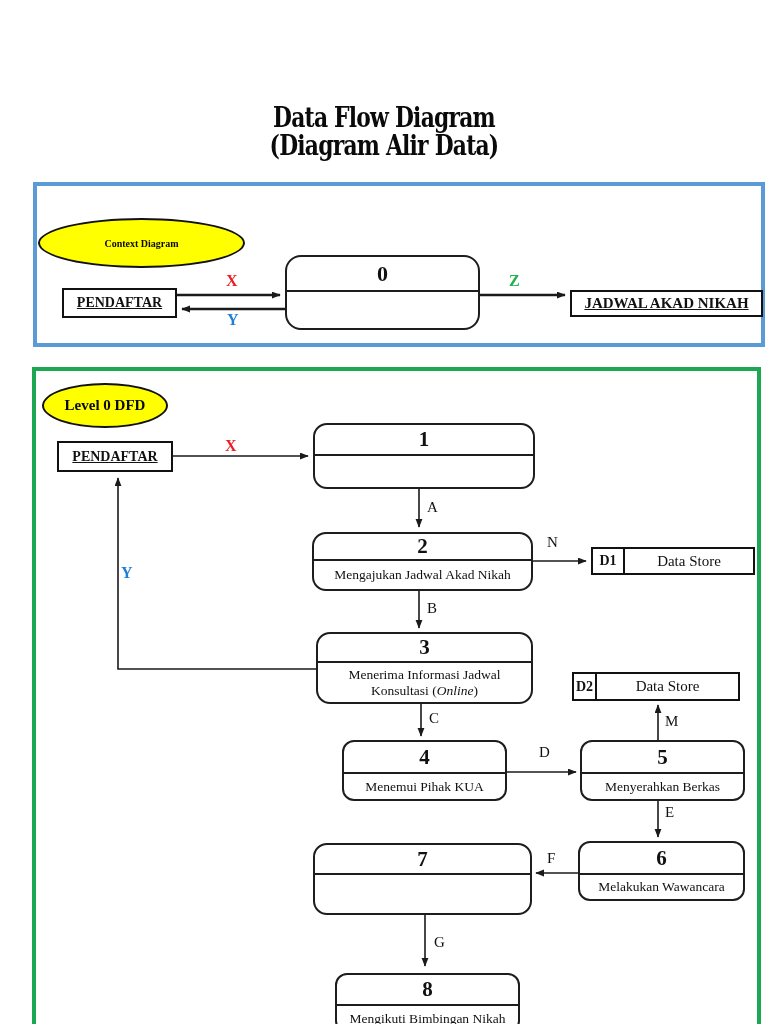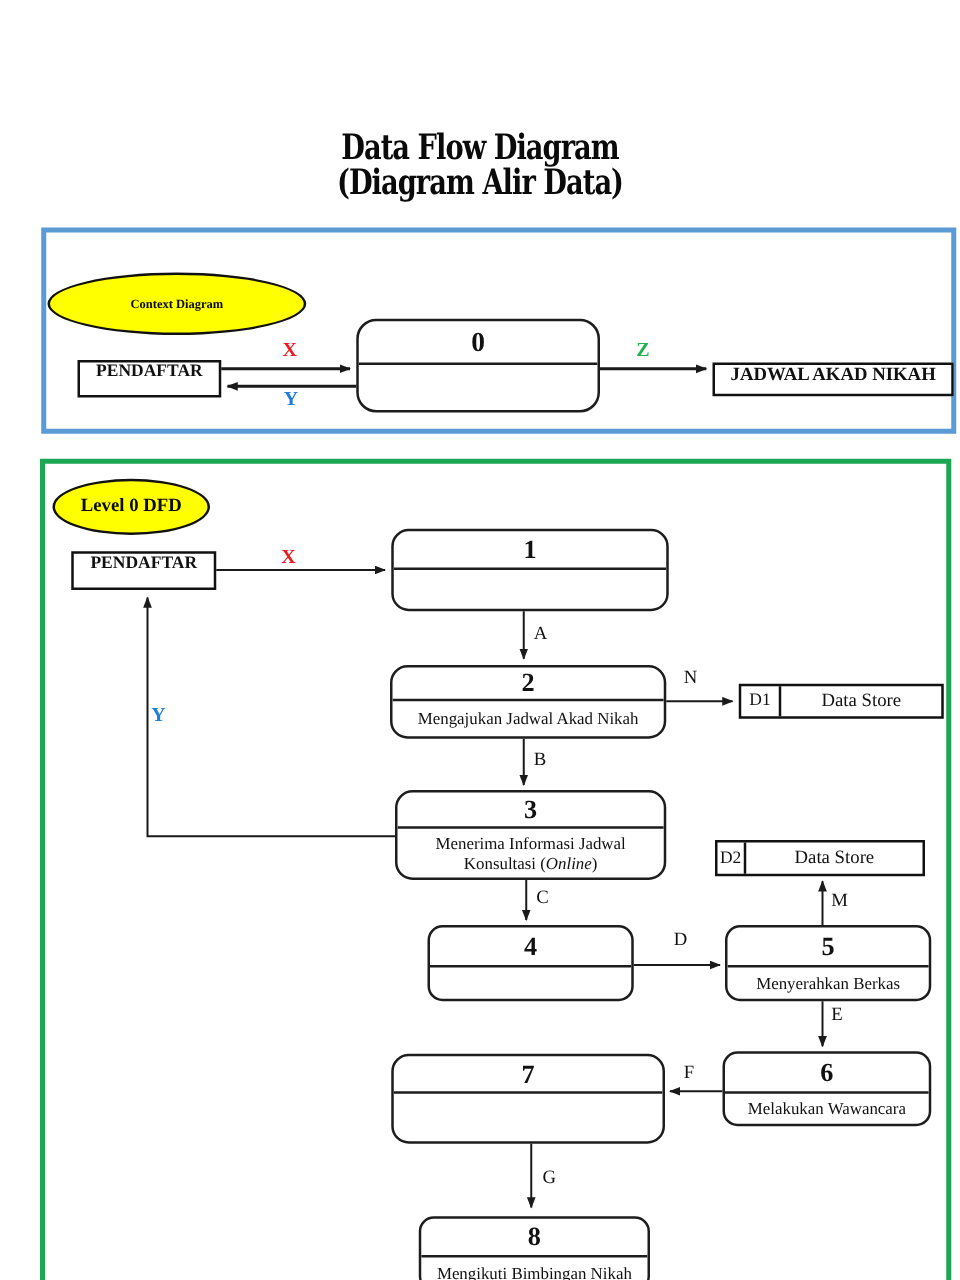--- a/index.html
+++ b/index.html
@@ -22,42 +22,42 @@
   
   .ellipse {
     position: absolute; background: var(--ellipse-fill, #FFFF00);
     border: 2px solid #111; border-radius: 50%;
     display: flex; align-items: center; justify-content: center;
     font-weight: bold; color: #0a0a0a;
   }
   
   .entity {
     position: absolute; border: 2px solid #111; background: #fff;
-    display: flex; justify-content: center;
-    font-weight: bold; font-size: 14px; white-space: nowrap;
+    display: flex; align-items: center; justify-content: center;
+    font-weight: bold; font-size: 14px; white-space: nowrap; text-decoration: underline;
   }
   
   .process {
     position: absolute; border: 2px solid #1d1d1d; border-radius: 14px;
     background: #fff; display: flex; flex-direction: column; overflow: hidden;
   }
   .pnum {
     border-bottom: 2px solid #1d1d1d; display: flex; align-items: center; justify-content: center;
     font-weight: bold; font-size: 21px; flex: 0 0 auto;
   }
   .pbody {
     flex: 1 1 auto; display: flex; flex-direction: column; align-items: center; justify-content: center;
     font-size: 13.5px; line-height: 1.18; text-align: center; padding: 1px 4px;
   }
   .pbody .nowrap { white-space: nowrap; }
   
   .datastore { position: absolute; border: 2px solid #111; background: #fff; display: flex; }
   .ds-id {
     border-right: 2px solid #111; display: flex; align-items: center; justify-content: center;
-    font-weight: normal; font-size: 14px; flex: 0 0 auto;
+    font-weight: bold; font-size: 14px; flex: 0 0 auto;
   }
   .ds-label { flex: 1 1 auto; display: flex; align-items: center; justify-content: center; font-size: 15px; }
   
   .flow-label { position: absolute; font-size: 15px; color: #111; line-height: 1; }
   .flow-x { color: var(--flow-x, #EC1C24); font-weight: bold; font-size: 16px; }
   .flow-y { color: var(--flow-y, #1F7FD8); font-weight: bold; font-size: 16px; }
   .flow-z { color: var(--flow-z, #22B14C); font-weight: bold; font-size: 16px; }
   
   #svg-layer { position: absolute; left: 0; top: 0; pointer-events: none; }
   #svg-layer .ln { stroke: #1a1a1a; fill: none; }
@@ -115,20 +115,23 @@
   <div class="process" style="left:316px; top:588px; width:217px; height:72px;">
     <div class="pnum" style="height:29px;">3</div>
     <div class="pbody">
       <span class="nowrap">Menerima Informasi Jadwal</span>
       <span class="nowrap"><span>Konsultasi (</span><i>Online</i><span>)</span></span>
     </div>
   </div>
 
   <div class="process" style="left:342px; top:696px; width:165px; height:61px; border-radius:12px;">
     <div class="pnum" style="height:32px;">4</div>
+    <div class="pbody">
+      <span class="nowrap">Menemui Pihak KUA</span>
+    </div>
   </div>
 
   <div class="process" style="left:580px; top:696px; width:165px; height:61px; border-radius:12px;">
     <div class="pnum" style="height:32px;">5</div>
     <div class="pbody">
       <span class="nowrap">Menyerahkan Berkas</span>
     </div>
   </div>
 
   <div class="process" style="left:578px; top:797px; width:167px; height:60px; border-radius:12px;">

